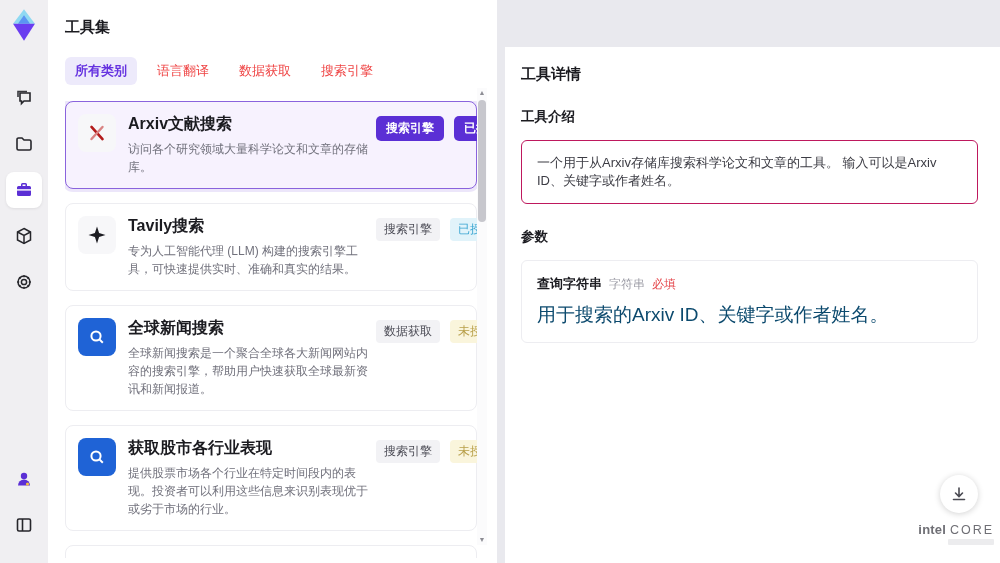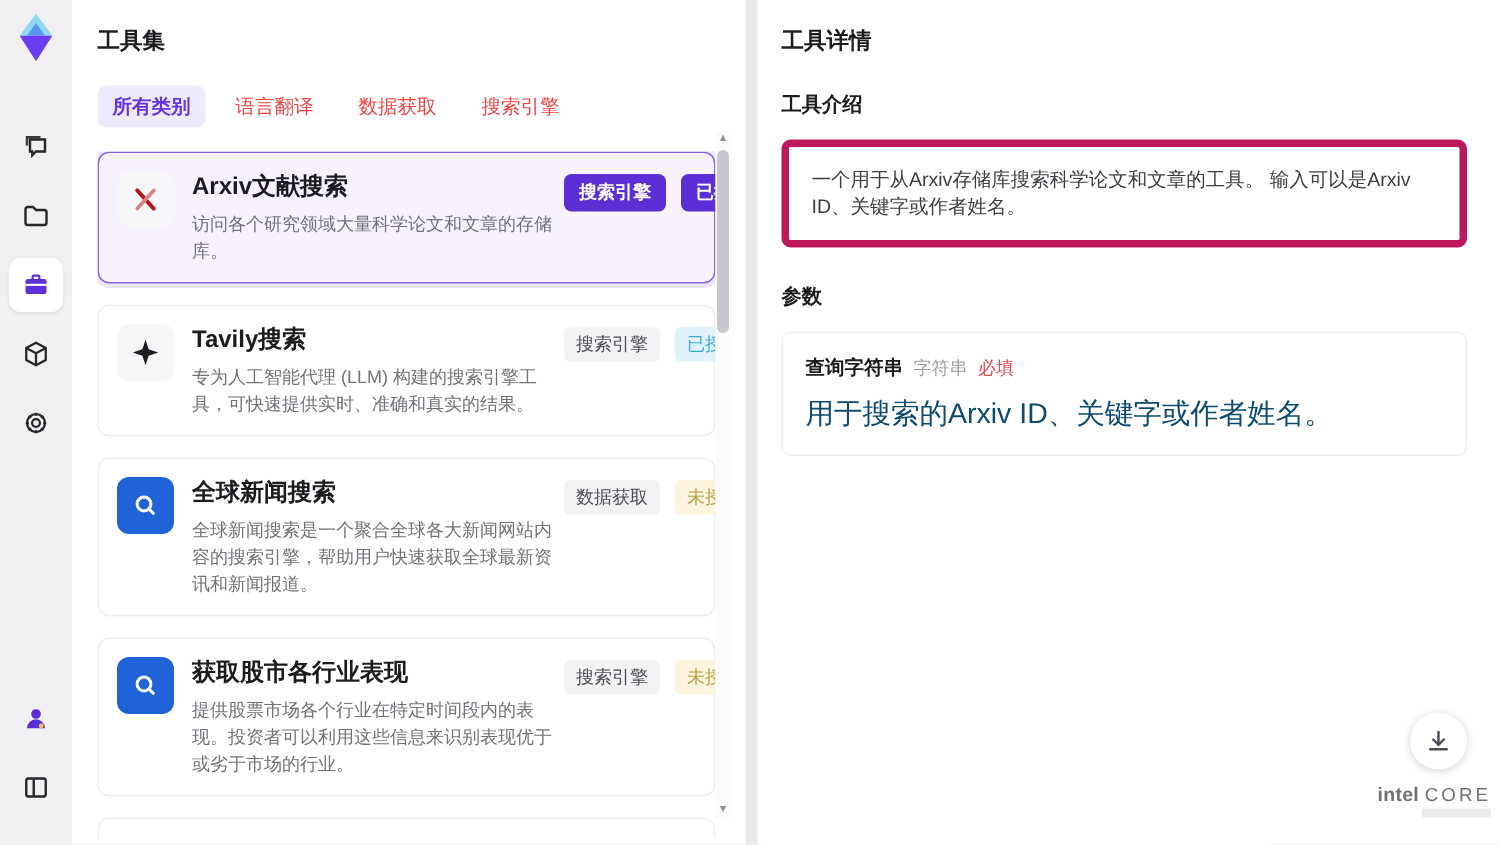--- a/index.html
+++ b/index.html
@@ -36,24 +36,24 @@
 
   
   .scrollbar { position:absolute; top:0; right:0; width:10px; height:457px; background:#fbfbfc; display:flex; flex-direction:column; align-items:center; }
   .sb-arrow { font-size:7px; color:#8d8d94; line-height:10px; height:10px; cursor:pointer; }
   .sb-thumb { width:8px; height:122px; background:#c7c7cd; border-radius:4px; margin-top:2px; cursor:pointer; }
   .sb-bottom { margin-top:auto; }
 
   .gap { width:8px; background:#e9e9ee; flex-shrink:0; }
 
   
-  .panel-right { flex:1; background:#ffffff; padding:18px 22px 12px 16px; }
+  .panel-right { flex:1; background:#ffffff; padding:18px 22px 12px 16px;margin-top:47px; }
   .pr-title { font-size:15px; font-weight:bold; color:#1b1b20; margin-bottom:24px; }
   .pr-heading { font-size:13.5px; font-weight:bold; color:#1b1b20; margin-bottom:14px; }
-  .intro-box { border:5px solid #be185d; border-radius:6px; padding:13px 15px; font-size:13px; color:#3c3c44; margin-bottom:24px; }
+  .intro-box { border:1px solid #be185d; border-radius:6px; padding:13px 15px; font-size:13px; color:#3c3c44; margin-bottom:24px; }
   .param-box { border:1px solid #ededf1; border-radius:6px; padding:14px 15px; }
   .param-head { display:flex; align-items:baseline; gap:7px; margin-bottom:9px; }
   .param-name { font-size:13px; font-weight:bold; color:#1b1b20;font-family:Liberation Serif, serif; }
   .param-type { font-size:12px; color:#9a9aa4; }
   .param-required { font-size:12px; color:#e5484d; }
   .param-desc { font-size:19px; color:#0c4a6e; }
 
   
   .fab { position:absolute; right:22px; bottom:50px; width:38px; height:38px; border-radius:50%; background:#ffffff; box-shadow:0 1px 6px rgba(0,0,0,.18); display:flex; align-items:center; justify-content:center; cursor:pointer; }
   .intel { position:absolute; right:6px; bottom:18px; color:#6f6f75; font-size:13px; letter-spacing:.2px; text-align:right; }

